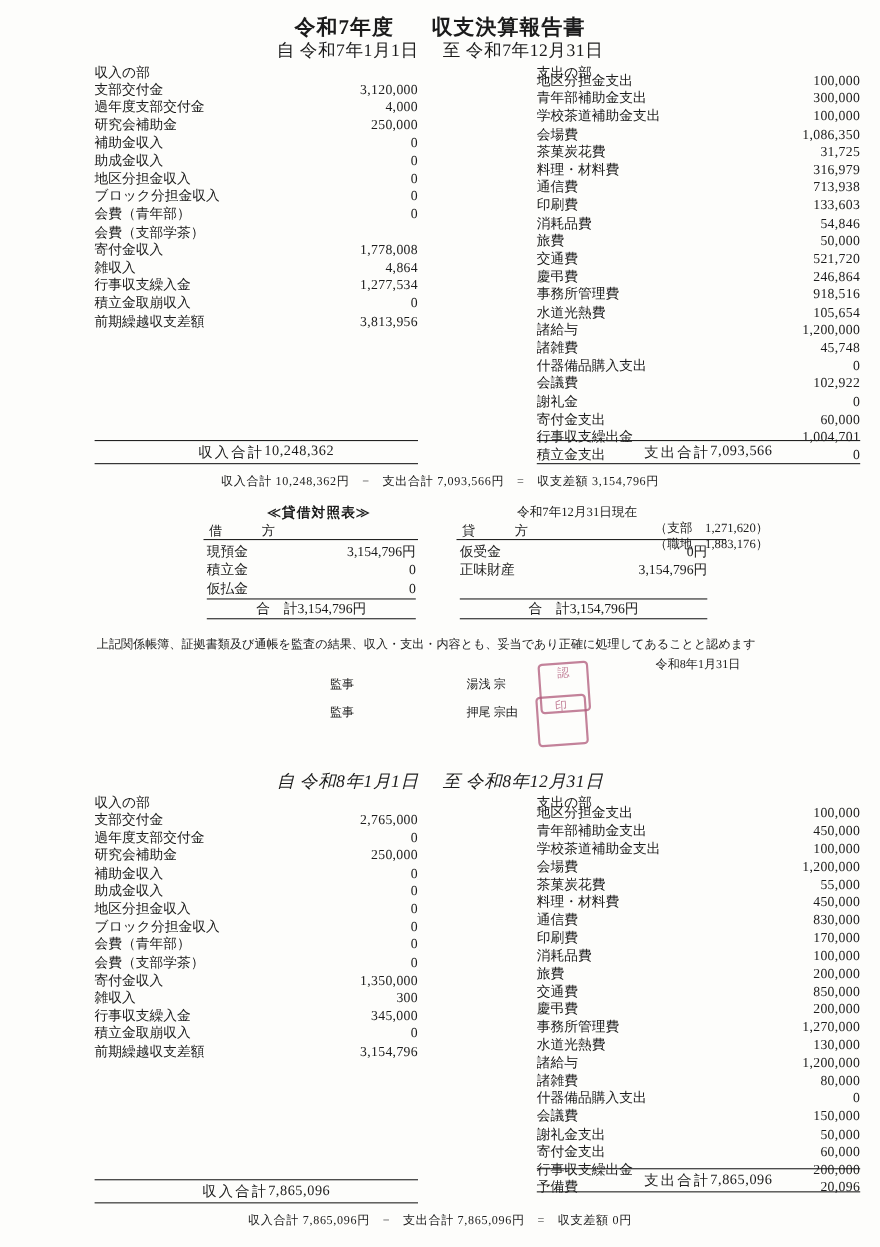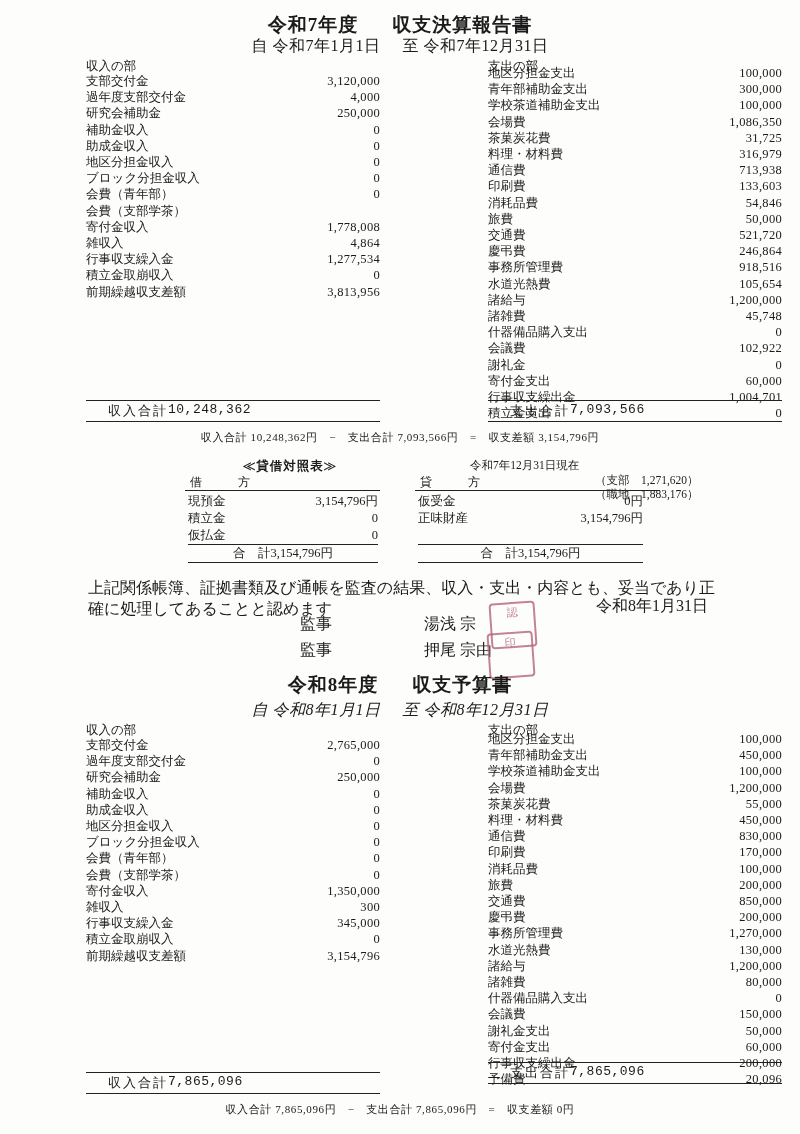--- a/index.html
+++ b/index.html
@@ -40,44 +40,43 @@
     justify-content:space-between;
     font-size:12.5px;
     line-height:16.2px;
     white-space:nowrap;
   }
   .rowline .lbl{letter-spacing:0px;}
   .rowline .val{font-family:"Liberation Serif",serif;letter-spacing:0.3px;}
   .section{position:absolute;}
   
   .total{
-    display:flex;justify-content:flex-start;
+    display:flex;justify-content:center;
     font-size:13px;
     border-top:1.3px solid #222;
     border-bottom:1.3px solid #222;
     padding:1px 0 1px 0;
-    font-family:Liberation Mono, monospace;
   }
   .total .lbl{padding-left:22px;letter-spacing:2px;}
   .total .val{padding-right:4px;letter-spacing:0.5px;}
   .eq{
     text-align:center;
     font-size:11px;
     letter-spacing:0.6px;
   }
   .eq .op{display:inline-block;width:30px;text-align:center;}
   
   .bs-title{font-size:12.5px;text-align:center;font-weight:bold;letter-spacing:1px;}
   .bs-head{font-size:12px;text-align:left;letter-spacing:4px;}
   .bsrow{
     display:flex;justify-content:space-between;
     font-size:12.5px;line-height:17px;white-space:nowrap;
   }
   .bsrow.sum{border-top:1px solid #222;border-bottom:1px solid #222;justify-content:center;}
-  .note{font-size:16px;}
+  .note{font-size:11px;}
   .stamp{
     position:absolute;
     width:46px;height:46px;
     border:2px solid #b05a7a;
     border-radius:4px;
     color:#b05a7a;
     font-size:11px;
     line-height:11px;
     text-align:center;
     opacity:.75;
@@ -319,23 +318,20 @@
   <div class="section note" style="left:596px;top:596px;">令和8年1月31日</div>
 
   <div class="section note" style="left:300px;top:614px;">監事</div>
   <div class="section note" style="left:424px;top:614px;">湯浅 宗</div>
   <div class="section note" style="left:300px;top:640px;">監事</div>
   <div class="section note" style="left:424px;top:640px;">押尾 宗由</div>
 
   <div class="stamp" style="left:490px;top:602px;"><span>認</span></div>
   <div class="stamp" style="left:488px;top:632px;"><span>印</span></div>
 
-  <div class="section ttl" style="left:0;top:672px;width:800px;">
-    <span>令和8年度</span><span class="sp"></span><span>収支予算書</span>
-  </div>
   <div class="section subttl" style="left:0;top:696px;width:800px;font-style:italic;">
     <span>自  令和8年1月1日</span><span class="gap"></span><span>至  令和8年12月31日</span>
   </div>
 
   <div class="section colhead" style="left:86px;top:722px;">収入の部</div>
   <div class="section colhead" style="left:488px;top:722px;">支出の部</div>
 
   <div class="section" id="r2-income" style="left:86px;top:737px;width:294px;">
       <div class="rowline">
         <span class="lbl">支部交付金</span>

